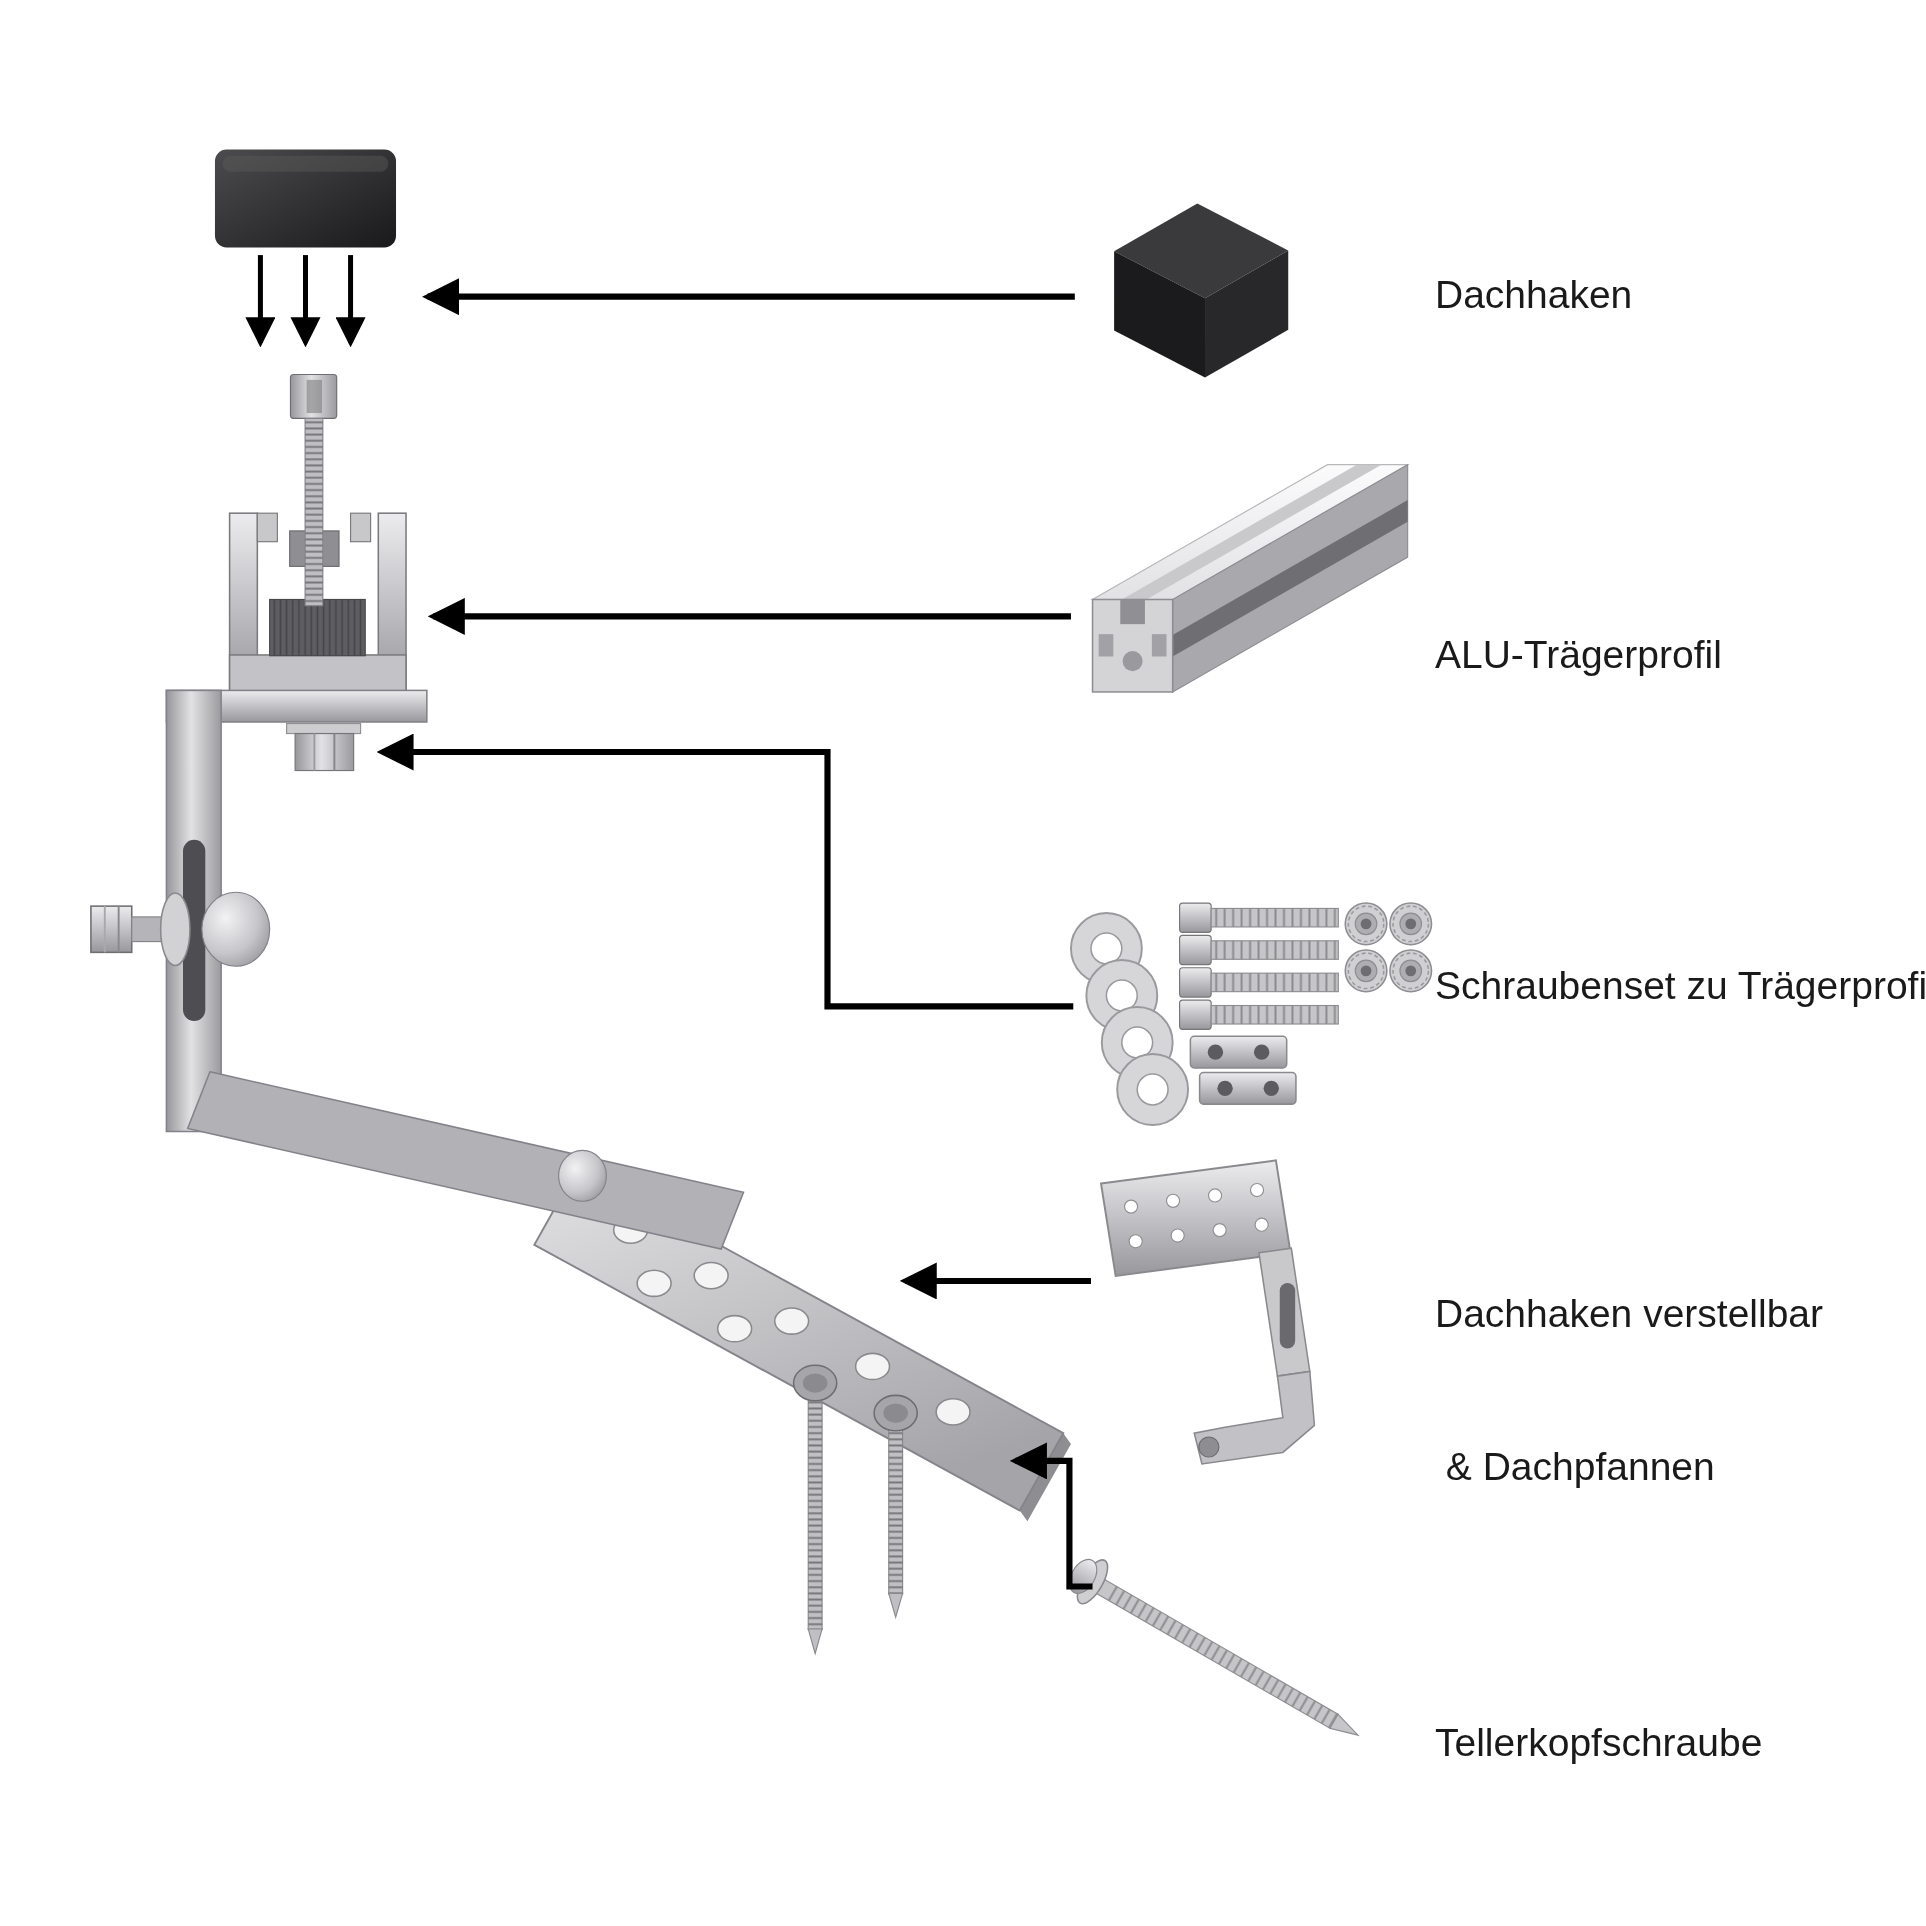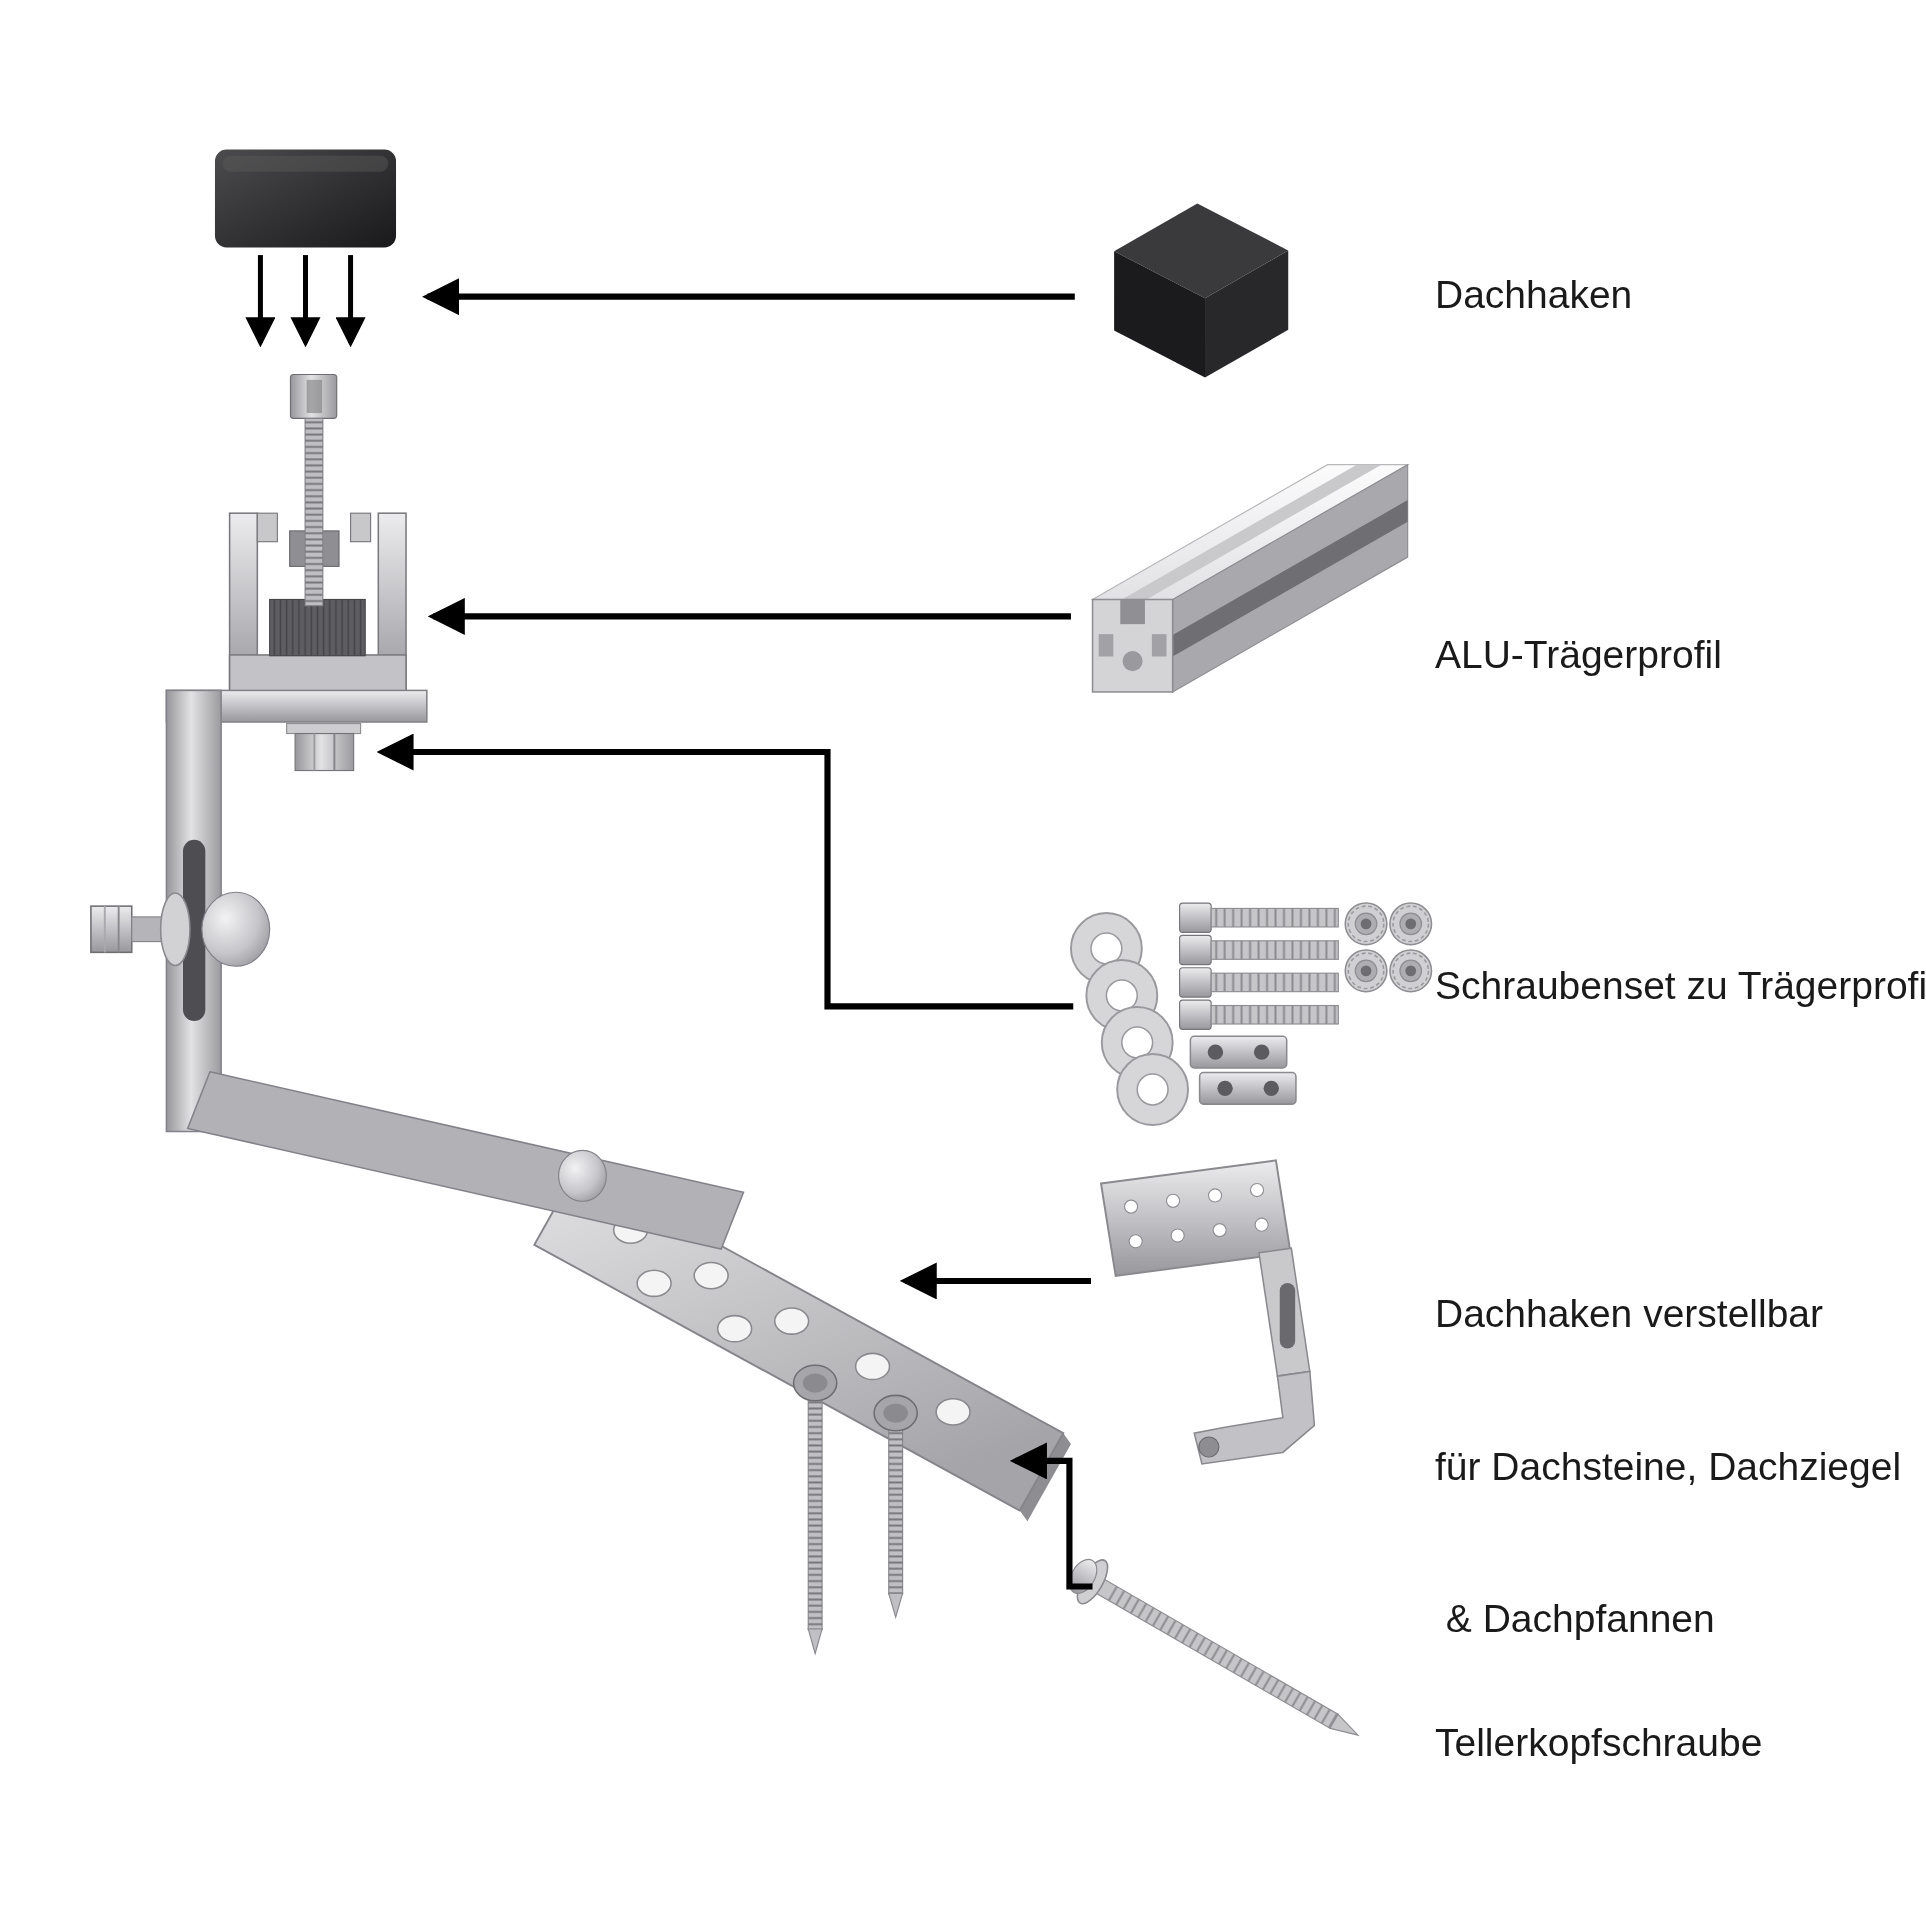--- a/index.html
+++ b/index.html
@@ -263,19 +263,18 @@
       <path d="M 2832 3325 L 2350 3325" marker-end="url(#arrow)"></path>
       <path d="M 2836 4118 L 2776 4118 L 2776 3792 L 2636 3792" marker-end="url(#arrow)"></path>
     </g>
   </svg>
 
   <div class="lbl" id="lbl-endkappe">Dachhaken</div>
   <div class="lbl" id="lbl-alu">ALU-Trägerprofil</div>
   <div class="lbl" id="lbl-schrauben">Schraubenset zu Trägerprofil</div>
   <div class="lbl" id="lbl-dach">
     <div class="ln">Dachhaken verstellbar</div>
-    <div class="ln">für Dachsteine, Dachziegel</div>
     <div class="ln"> &amp; Dachpfannen</div>
   </div>
   <div class="lbl" id="lbl-teller">Tellerkopfschraube</div>
 
 </div>
 
 
 </body></html>

